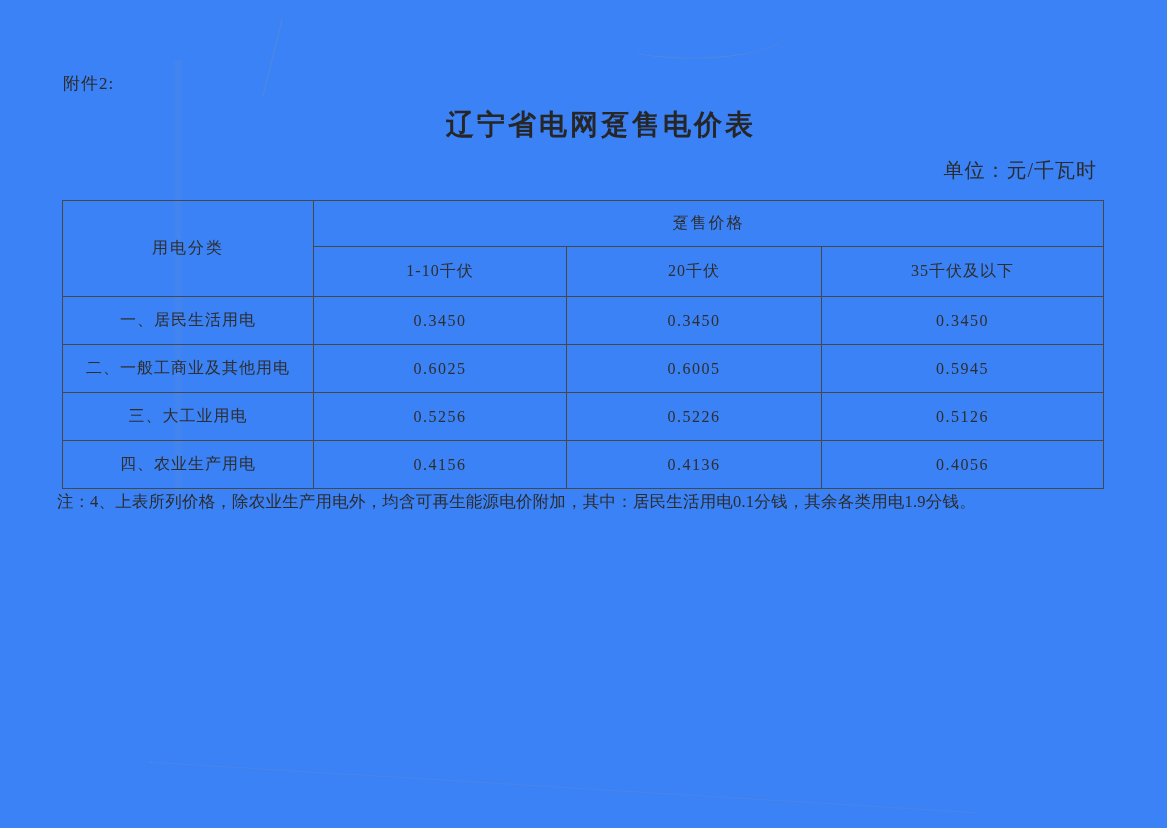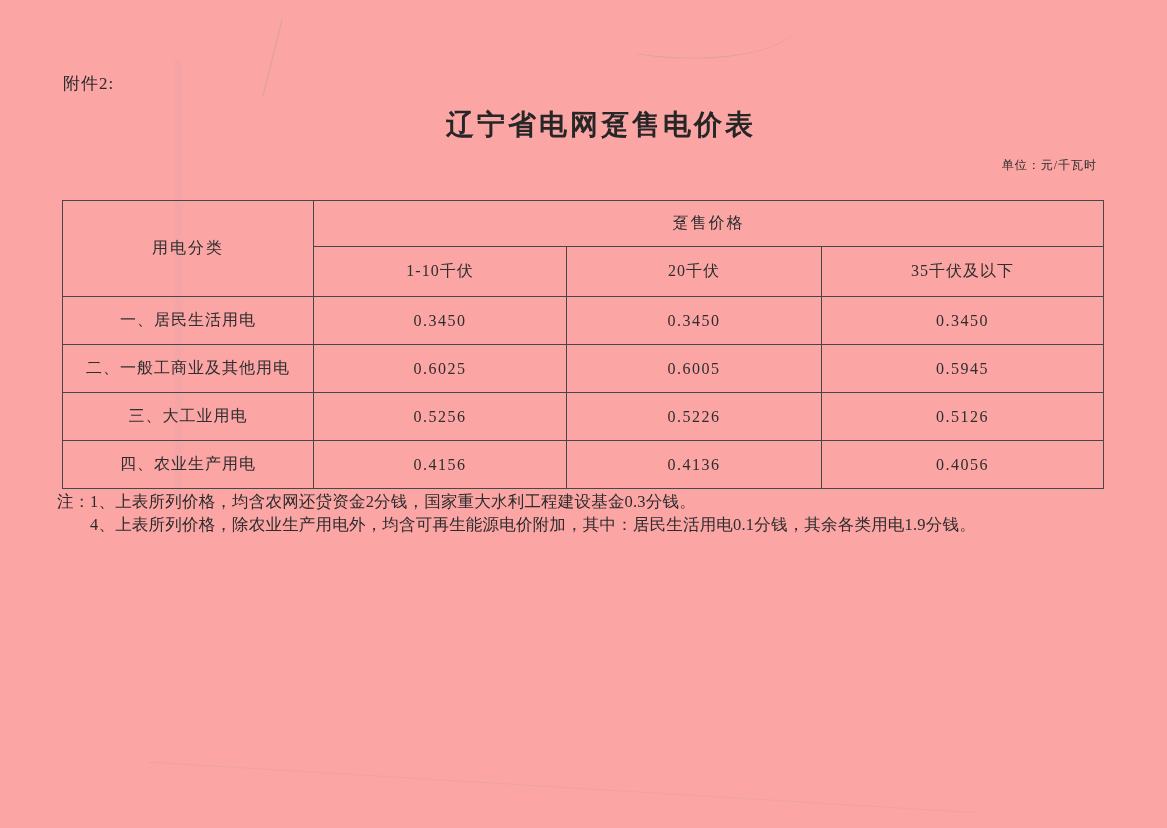--- a/index.html
+++ b/index.html
@@ -6,21 +6,21 @@
   html, body { width: 1167px; height: 828px; }
   body {
     font-family: "Liberation Serif", "DejaVu Serif", serif;
     background: #ffffff;
     color: #2b2b2b;
   }
   .page {
     position: relative;
     width: 1167px;
     height: 828px;
-    background: #fca5a5;
+    background: #3b82f6;
     overflow: hidden;
   }
   
   .artifact { position: absolute; pointer-events: none; }
   .artifact-scratch-top {
     left: 272px; top: 18px; width: 6px; height: 80px;
     border-left: 1px solid rgba(140,150,160,0.30);
     transform: rotate(14deg);
   }
   .artifact-curve-top {
@@ -50,21 +50,21 @@
     width: 1202px;
     text-align: center;
     font-size: 28px;
     font-weight: bold;
     letter-spacing: 3px;
     color: #262626;
   }
   .unit-label {
     position: absolute;
     right: 70px; top: 157px;
-    font-size: 12px;
+    font-size: 20px;
     letter-spacing: 1px;
   }
   table.price-table {
     position: absolute;
     left: 62px; top: 200px;
     width: 1041px;
     border-collapse: collapse;
     table-layout: fixed;
     font-size: 16px;
   }
@@ -158,18 +158,17 @@
         <td class="value-cell">0.4156</td>
         <td class="value-cell">0.4136</td>
         <td class="value-cell">0.4056</td>
       </tr>
     </tbody>
   </table>
 
   <div class="notes">
     <div class="notes-prefix">注：</div>
     <div class="notes-list">
-      <div class="note-line">1、上表所列价格，均含农网还贷资金2分钱，国家重大水利工程建设基金0.3分钱。</div>
       <div class="note-line">4、上表所列价格，除农业生产用电外，均含可再生能源电价附加，其中：居民生活用电0.1分钱，其余各类用电1.9分钱。</div>
     </div>
   </div>
 
 </div>
 
 </body></html>

